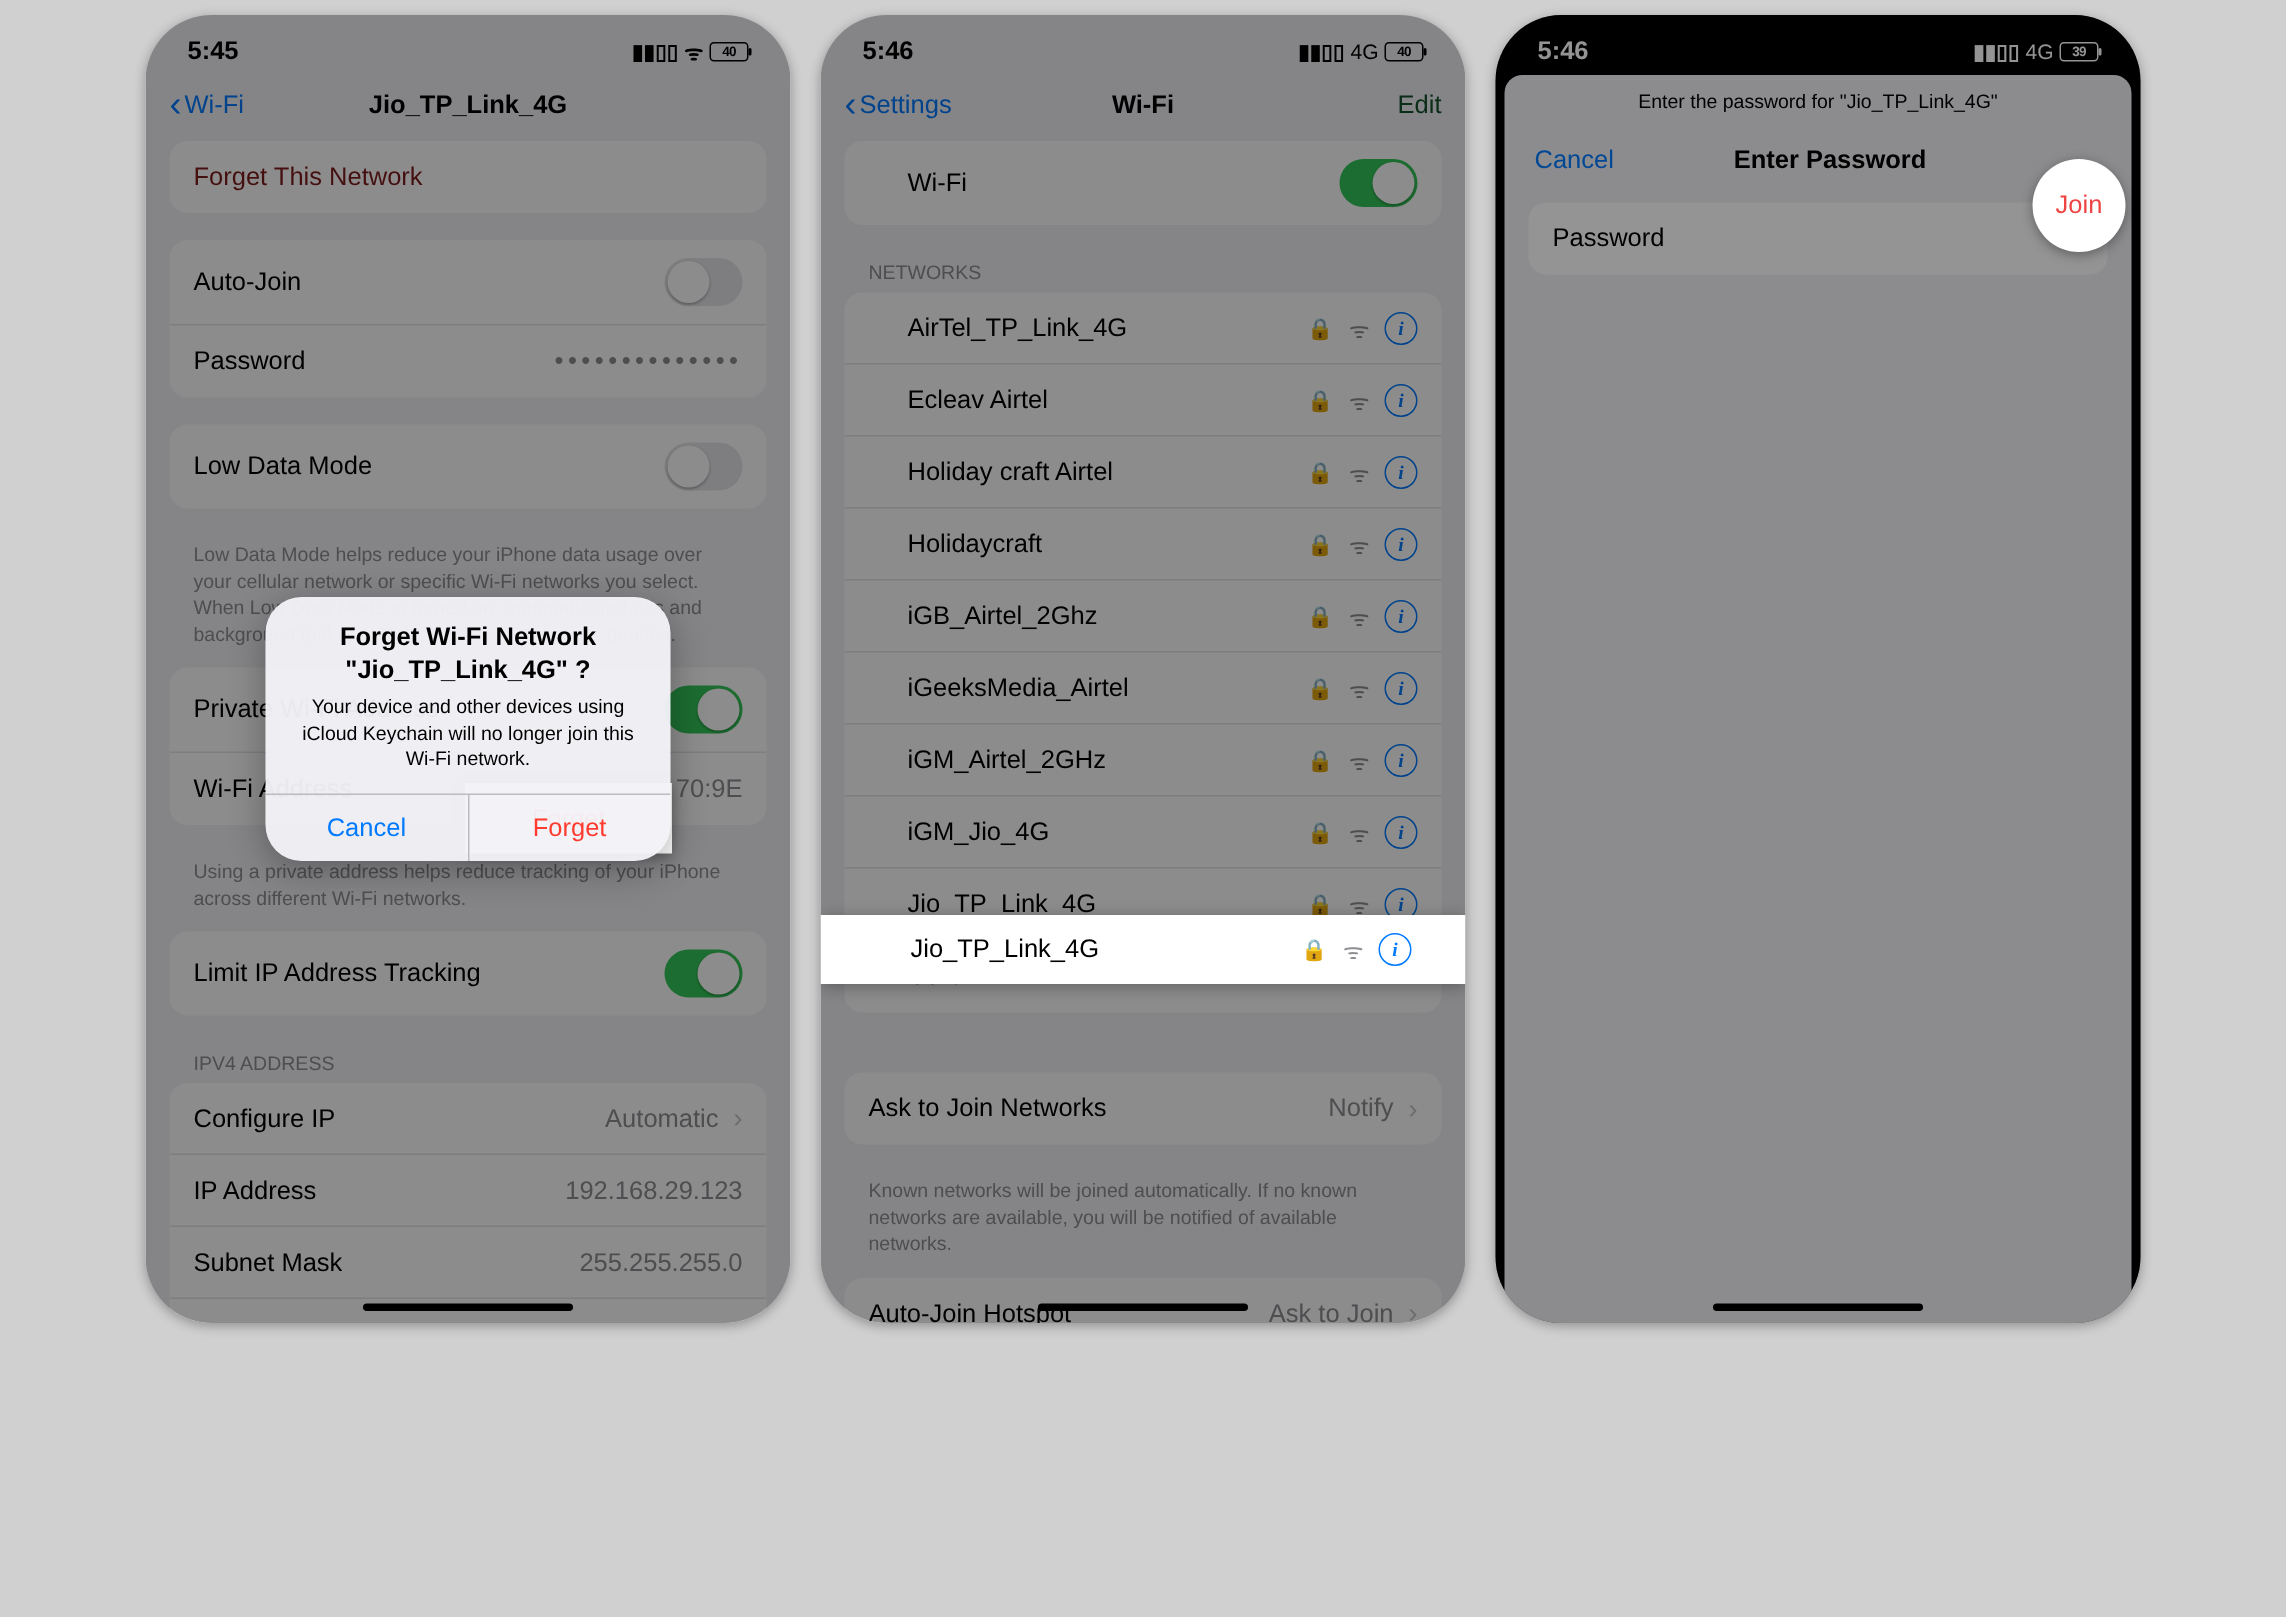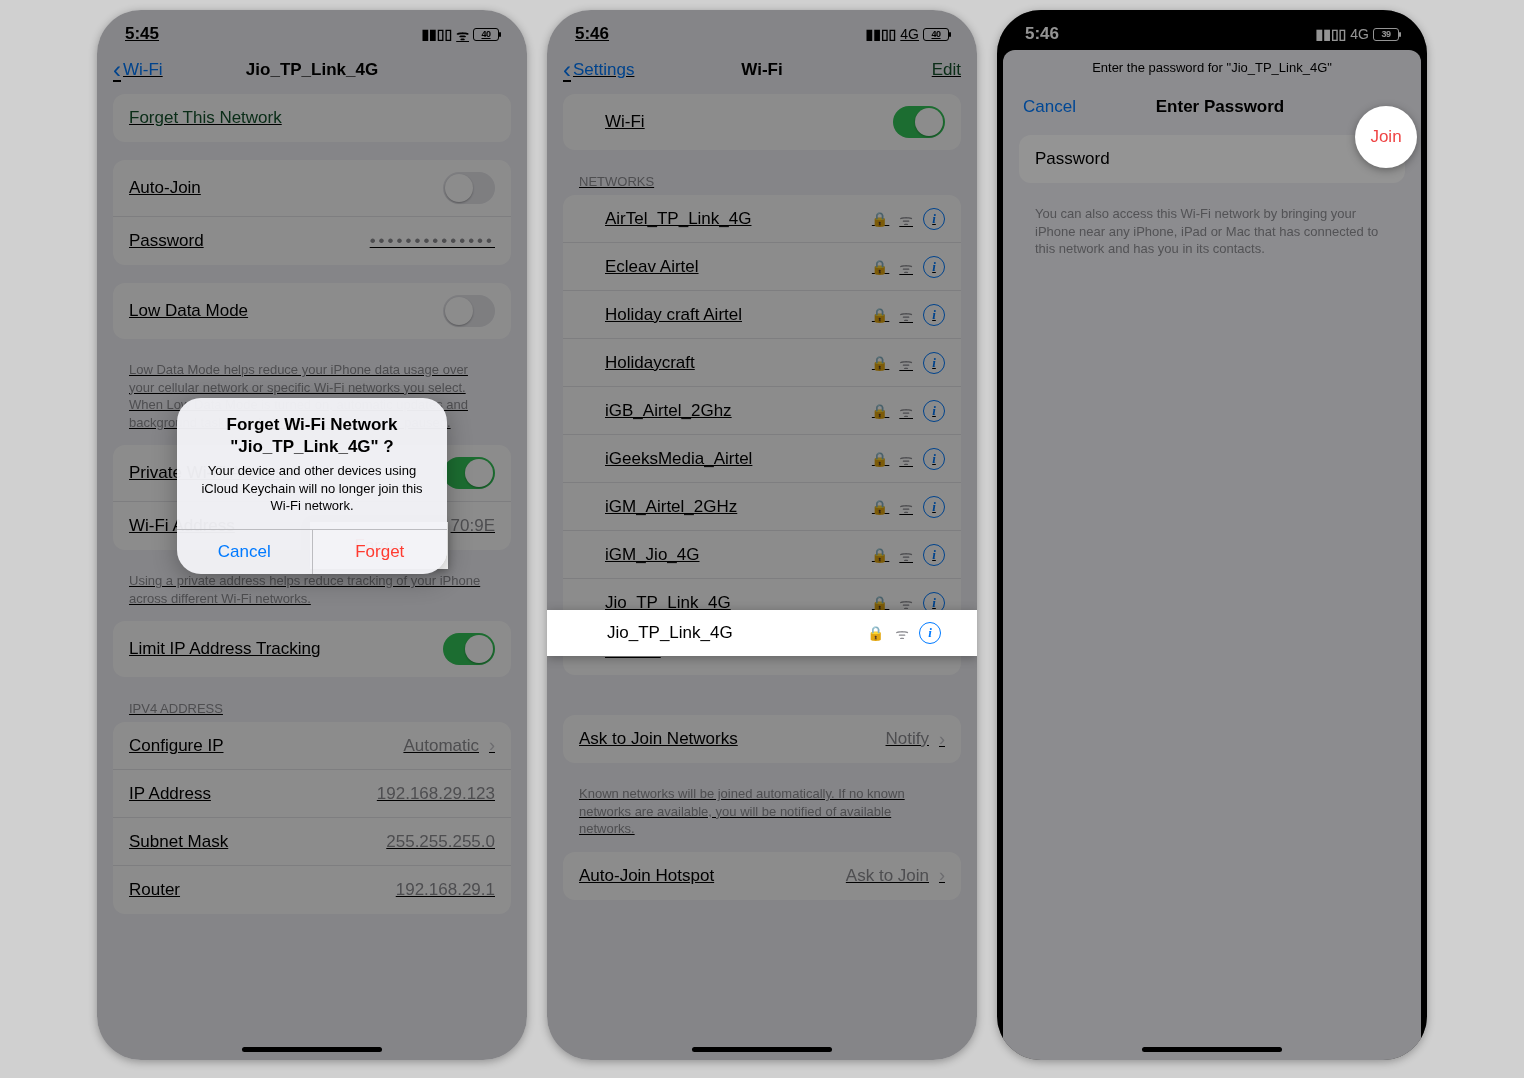--- a/index.html
+++ b/index.html
@@ -9,27 +9,26 @@
     display: flex;
     justify-content: center;
     align-items: flex-start;
     gap: 20px;
     padding: 10px;
     width: 1524px;
     height: 1078px;
   }
   .phone {
     width: 430px;
-    height: 1050px;
+    height: 872px;
     border-radius: 44px;
     overflow: hidden;
     position: relative;
     background: #f2f2f7;
     box-shadow: 0 2px 8px rgba(0,0,0,0.3);
-    text-decoration: underline;
   }
   .dim-overlay {
     position: absolute; inset:0; background: rgba(0,0,0,0.45); z-index:5; pointer-events:none;
   }
   .status-bar {
     display:flex; justify-content:space-between; align-items:center;
     padding: 14px 28px 4px 28px; font-size:17px; font-weight:600;
   }
   .status-right { display:flex; align-items:center; gap:4px; font-size:14px; }
   .nav-bar {
@@ -40,21 +39,21 @@
   .nav-title { font-weight:600; position:absolute; left:0; right:0; text-align:center; pointer-events:none;}
   .nav-right { color:#14532d; }
   .chev { font-size:24px; font-weight:300; margin-right:2px;}
   .group { margin: 0 16px 18px; background:#fff; border-radius:12px; overflow:hidden;}
   .cell {
     display:flex; align-items:center; justify-content:space-between;
     padding: 12px 16px; font-size:17px; border-bottom:1px solid #e5e5ea; min-height:48px;
   }
   .cell:last-child{border-bottom:none;}
   .cell-right{display:flex;align-items:center;gap:10px;color:#8e8e93;}
-  .blue-link{color:#14532d;}
+  .blue-link{color:#7f1d1d;}
   .section-header{font-size:13px;color:#8e8e93;padding:6px 32px 6px;text-transform:uppercase;}
   .footer-text{font-size:13px;color:#8e8e93;padding:4px 32px 14px;line-height:1.35;}
   .toggle{width:52px;height:32px;border-radius:16px;background:#e5e5ea;position:relative;}
   .toggle.on{background:#34c759;}
   .toggle .knob{width:28px;height:28px;background:#fff;border-radius:50%;position:absolute;top:2px;left:2px;box-shadow:0 1px 2px rgba(0,0,0,0.3);}
   .toggle.on .knob{left:22px;}
   .info-icon{width:22px;height:22px;border:1.8px solid #007aff;border-radius:50%;display:inline-flex;align-items:center;justify-content:center;color:#007aff;font-size:13px;font-weight:600;font-style:italic;font-family:Georgia,serif;}
   .lock-icon{font-size:14px;}
   .wifi-icon{font-size:15px;}
   .chev-right{color:#c7c7cc;font-size:18px;}
@@ -379,21 +378,20 @@
       <span style="color:#007aff">Cancel</span>
       <span class="sheet-title">Enter Password</span>
       <span style="color:#007aff;opacity:0">Join</span>
     </div>
 
     <div class="group">
       <div class="cell">
         <span>Password</span>
       </div>
     </div>
-    <div class="footer-text">You can also access this Wi-Fi network by bringing your iPhone near any iPhone, iPad or Mac that has connected to this network and has you in its contacts.</div>
   </div>
 
   <div class="dim-overlay" style="background:rgba(0,0,0,0.42)"></div>
 
   <div class="join-circle">
     <span>Join</span>
   </div>
 
   <div class="home-indicator"></div>
 </div>

